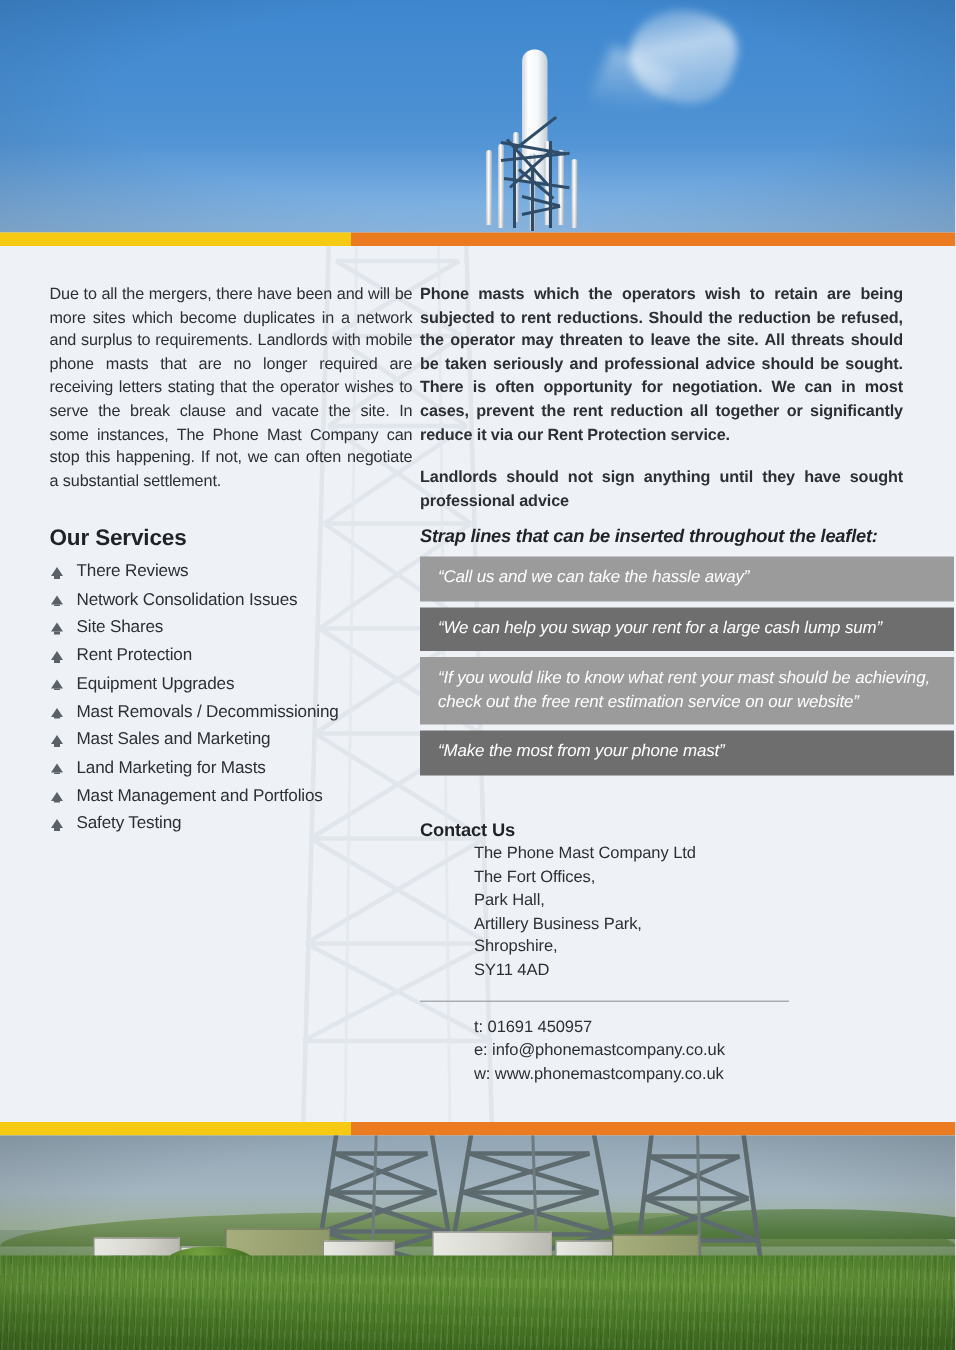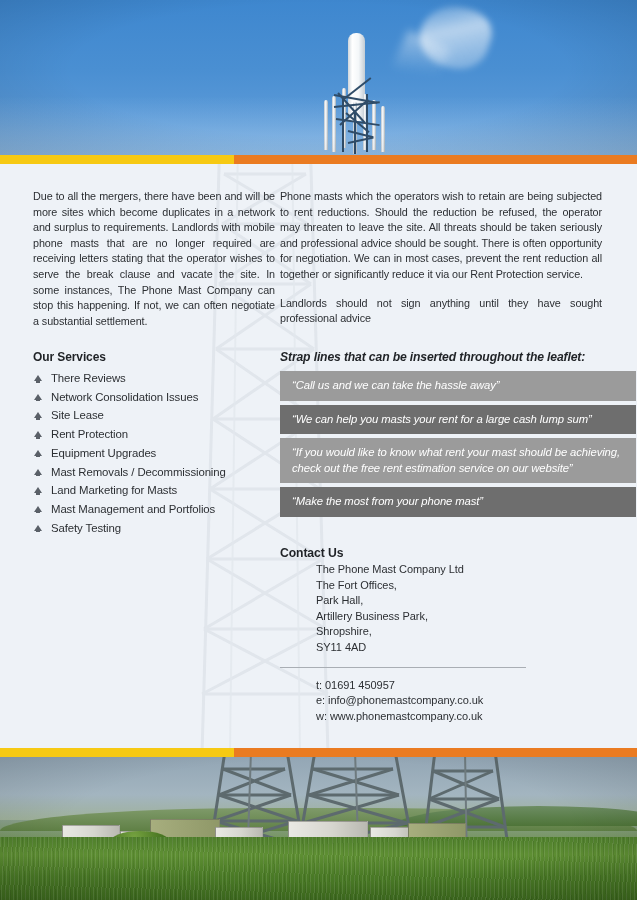--- a/index.html
+++ b/index.html
@@ -117,38 +117,39 @@
   
   .col-left {
     position: absolute;
     left: 33px; top: 25px;
     width: 242px;
   }
   .col-right {
     position: absolute;
     left: 280px; top: 25px;
     width: 322px;
+    font-weight: bold;
   }
   p.body-text {
     font-size: 10.8px;
     line-height: 15.6px;
     color: #2c2f33;
     text-align: justify;
     letter-spacing: -0.08px;
   }
   p.body-text + p.body-text { margin-top: 13px; }
 
   
   .services {
     position: absolute;
     left: 33px; top: 186px;
     width: 250px;
   }
   .services h2 {
-    font-size: 12px;
+    font-size: 15px;
     font-weight: bold;
     color: #1f2226;
     margin-bottom: 5px;
     letter-spacing: -0.1px;
   }
   ul.service-list { list-style: none; }
   ul.service-list li {
     position: relative;
     padding-left: 18px;
     font-size: 11.4px;
@@ -370,53 +371,57 @@
           <li>
             <span class="tri"></span>
             <span>There Reviews</span>
           </li>
           <li>
             <span class="tri"></span>
             <span>Network Consolidation Issues</span>
           </li>
           <li>
             <span class="tri"></span>
-            <span>Site Lease</span>
+            <span>Site Shares</span>
           </li>
           <li>
             <span class="tri"></span>
             <span>Rent Protection</span>
           </li>
           <li>
             <span class="tri"></span>
             <span>Equipment Upgrades</span>
           </li>
           <li>
             <span class="tri"></span>
             <span>Mast Removals / Decommissioning</span>
+          </li>
+          <li>
+            <span class="tri"></span>
+            <span>Mast Sales and Marketing</span>
           </li>
           <li>
             <span class="tri"></span>
             <span>Land Marketing for Masts</span>
           </li>
           <li>
             <span class="tri"></span>
             <span>Mast Management and Portfolios</span>
           </li>
           <li>
             <span class="tri"></span>
             <span>Safety Testing</span>
           </li>
         </ul>
       </div>
 
       <div class="straplines">
         <h2>Strap lines that can be inserted throughout the leaflet:</h2>
         <div class="strap light">“Call us and we can take the hassle away”</div>
-        <div class="strap dark">“We can help you masts your rent for a large cash lump sum”</div>
+        <div class="strap dark">“We can help you swap your rent for a large cash lump sum”</div>
         <div class="strap light">“If you would like to know what rent your mast should be achieving, check out the free rent estimation service on our website”</div>
         <div class="strap dark">“Make the most from your phone mast”</div>
       </div>
 
       <div class="contact">
         <h2>Contact Us</h2>
         <div class="line">The Phone Mast Company Ltd</div>
         <div class="line">The Fort Offices,</div>
         <div class="line">Park Hall,</div>
         <div class="line">Artillery Business Park,</div>

